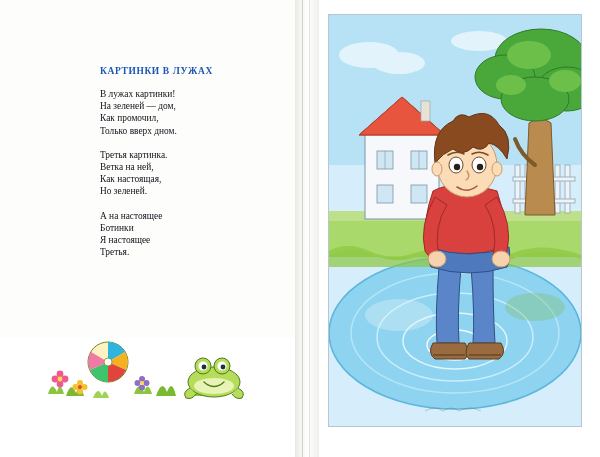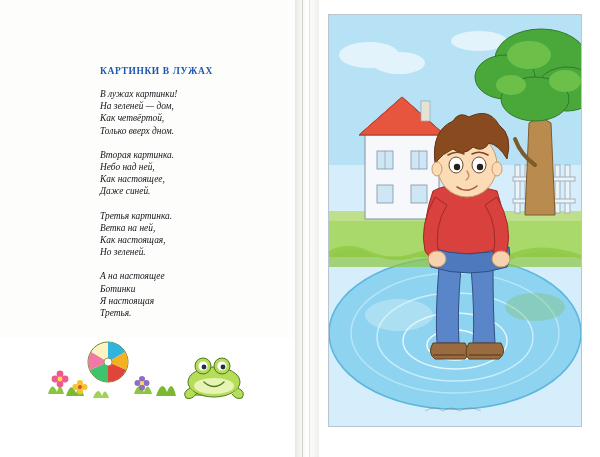--- a/index.html
+++ b/index.html
@@ -43,21 +43,20 @@
     position: absolute;
     left: 100px;
     top: 88px;
     font-family: "Liberation Serif", serif;
     font-size: 9.4px;
     line-height: 12.2px;
     color: #11131a;
   }
   .stanza {
     margin-bottom: 12px;
-    font-style: italic;
   }
   .stanza div {
     white-space: nowrap;
   }
   
   .gutter {
     position: absolute;
     left: 295px;
     top: 0;
     width: 24px;
@@ -115,39 +114,33 @@
 <div class="spread">
 
   <div class="page-left">
 
     <div class="poem-title">КАРТИНКИ В ЛУЖАХ</div>
 
     <div class="poem-body">
       <div class="stanza">
         <div>В лужах картинки!</div>
         <div>На зеленей — дом,</div>
-        <div>Как четвёртой,</div>
+        <div>Как промочил,</div>
         <div>Только вверх дном.</div>
-      </div>
-      <div class="stanza">
-        <div>Вторая картинка.</div>
-        <div>Небо над ней,</div>
-        <div>Как настоящее,</div>
-        <div>Даже синей.</div>
       </div>
       <div class="stanza">
         <div>Третья картинка.</div>
         <div>Ветка на ней,</div>
         <div>Как настоящая,</div>
         <div>Но зеленей.</div>
       </div>
       <div class="stanza">
         <div>А на настоящее</div>
         <div>Ботинки</div>
-        <div>Я настоящая</div>
+        <div>Я настоящее</div>
         <div>Третья.</div>
       </div>
     </div>
 
     <div class="deco">
       <svg width="215" height="70" viewBox="0 0 215 70">
 
         <g>
           <path d="M10 58 q4 -14 9 -2 q3 -12 7 2 z" fill="#8cc63f"></path>
           <path d="M28 60 q5 -16 10 -3 q4 -13 8 3 z" fill="#7cb932"></path>

